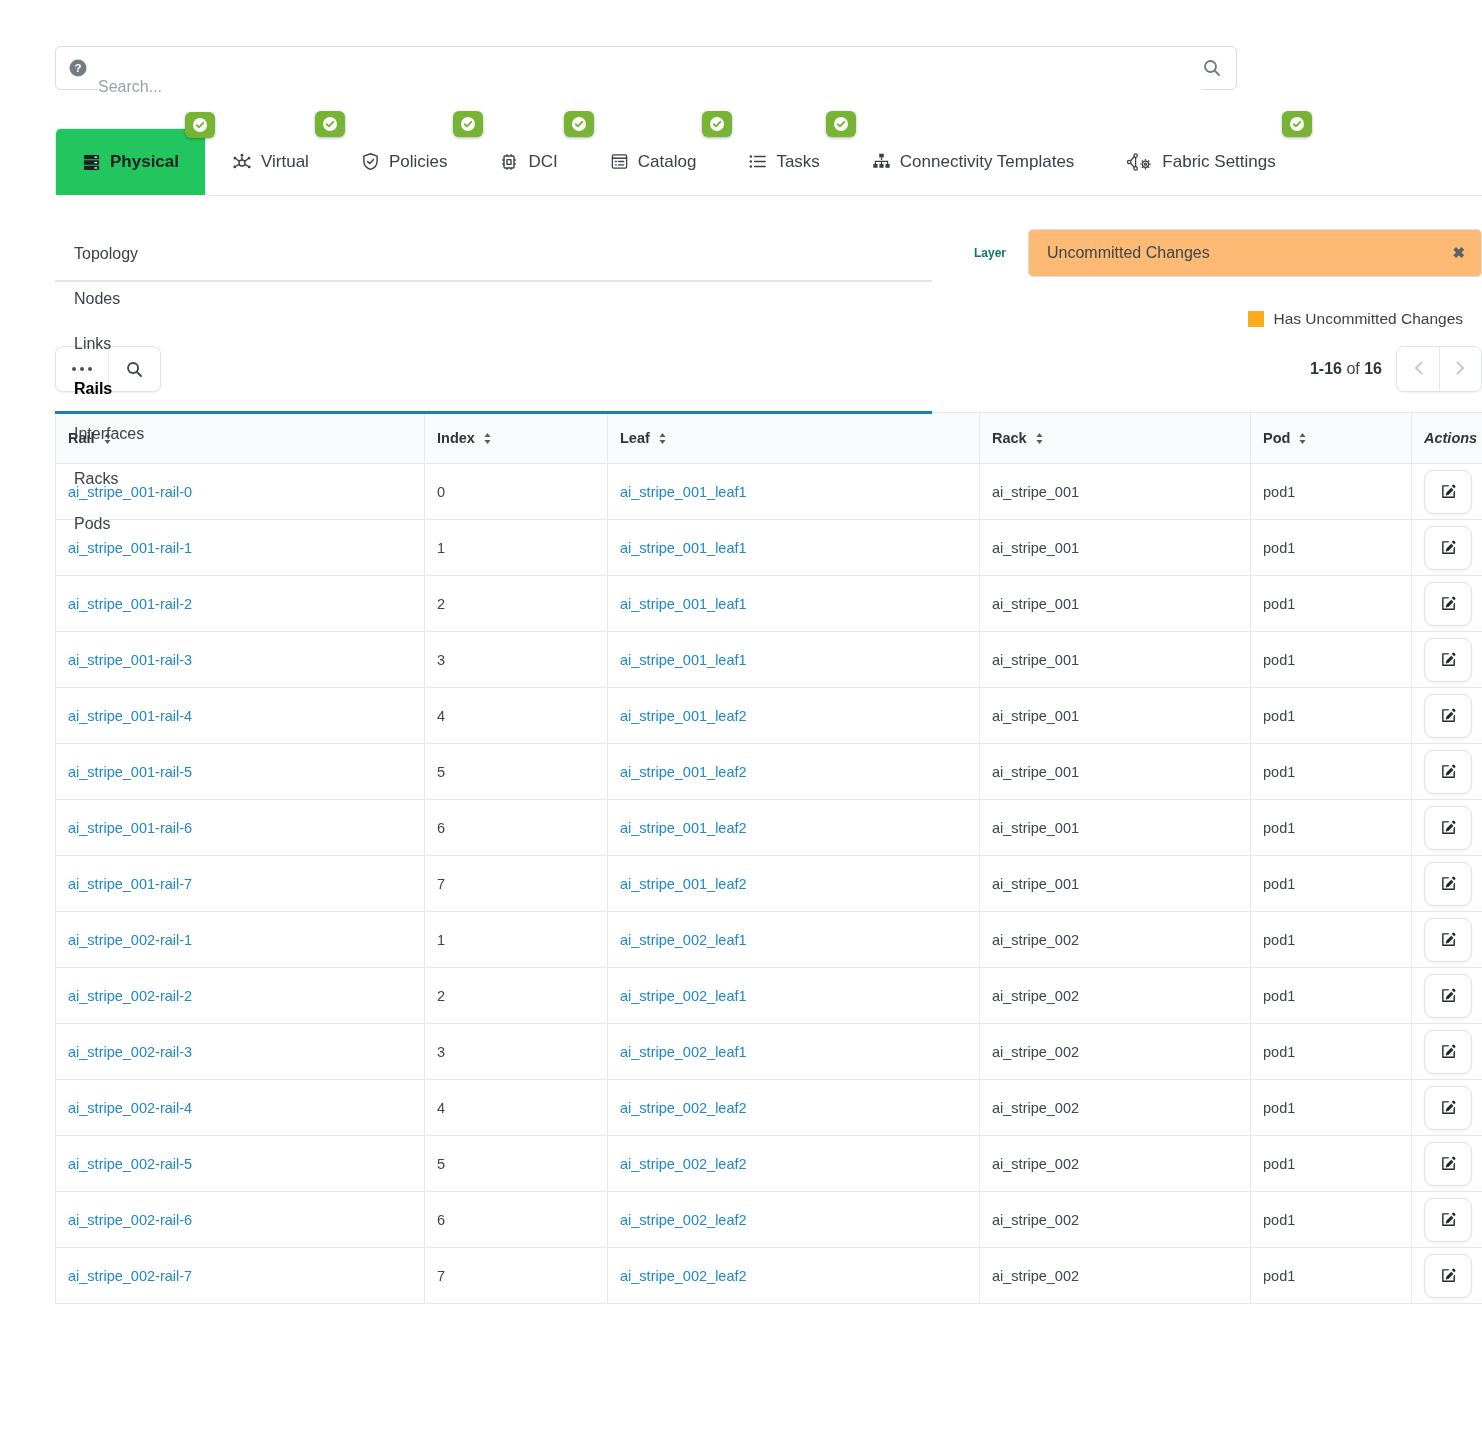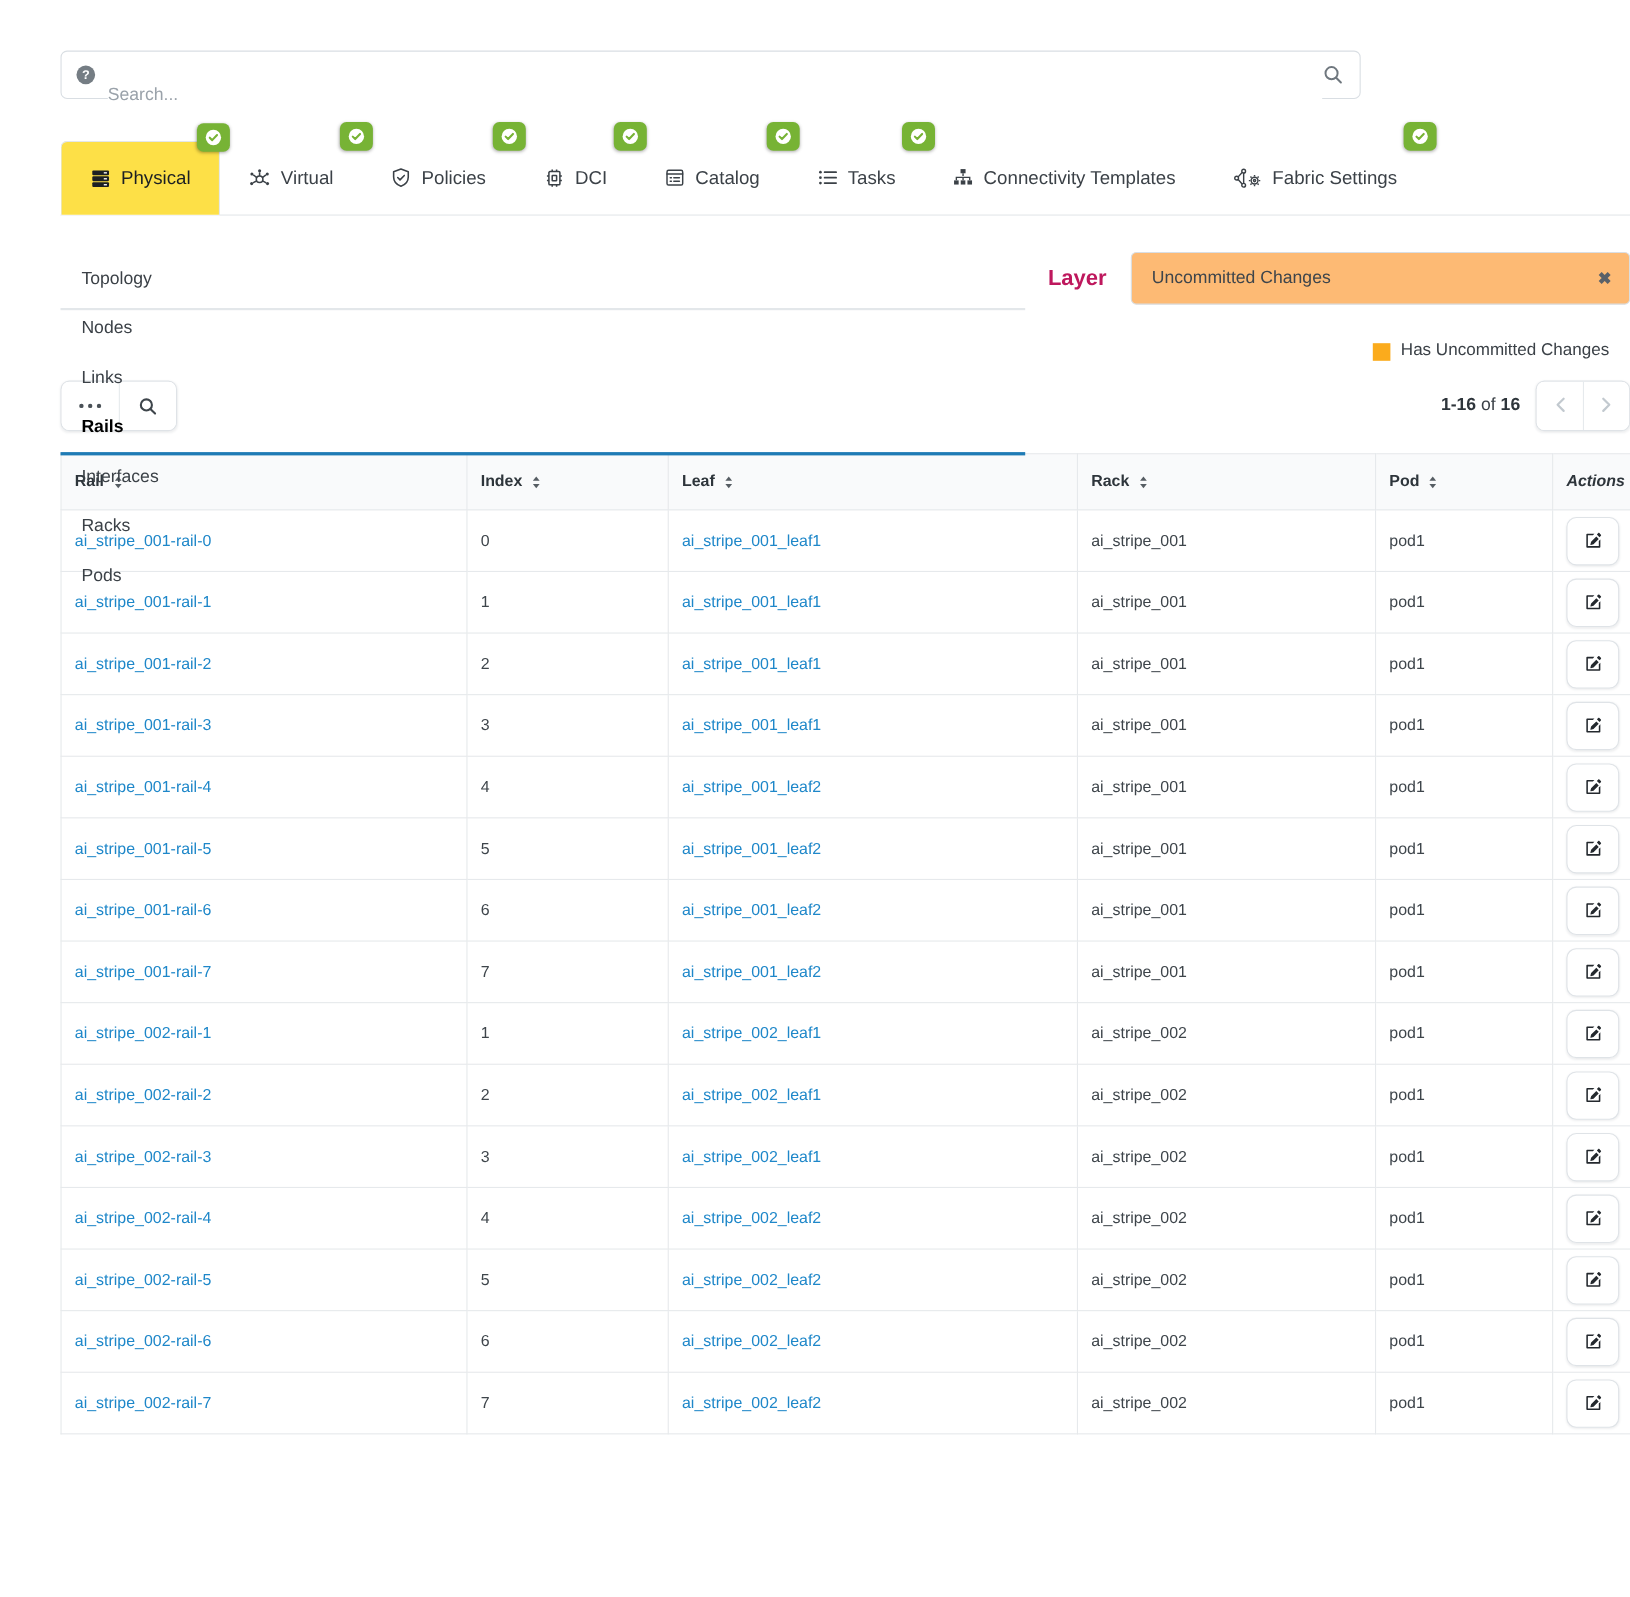--- a/index.html
+++ b/index.html
@@ -15,44 +15,44 @@
     color:#3e454b; margin-left:10px; font-family:"Liberation Sans", sans-serif;margin-top:37px; }
   .search-row input::placeholder { color:#9aa2aa; }
   .search-row .mag { color:#6f777e; display:flex; align-items:center; cursor:pointer; }
 
   
   .tabs-row { position:relative; margin:38px 0 0 55px; width:1427px; height:68px;
     border-bottom:1px solid #e3e7ea; display:flex; align-items:stretch; }
   .tab { position:relative; display:flex; align-items:center; gap:9px;
     padding:0 26px; font-size:17px; color:#3b4147; cursor:pointer; white-space:nowrap; }
   .tab .ticon { display:flex; align-items:center; color:#3b4147; }
-  .tab.active { background:#fde047; border:1px solid #e3e7ea; border-bottom:1px solid #fff;
-    border-radius:6px 6px 0 0; margin-bottom:-1px; font-weight:normal; color:#1b1f23;align-items:center; }
+  .tab.active { background:#22c55e; border:1px solid #e3e7ea; border-bottom:1px solid #fff;
+    border-radius:6px 6px 0 0; margin-bottom:-1px; font-weight:bold; color:#1b1f23;align-items:center; }
   .tab.active .ticon { color:#1b1f23; }
   .badge { position:absolute; top:-17px; right:-10px; width:30px; height:26px;
     background:#77b335; border-radius:6px; display:flex; align-items:center;
     justify-content:center; box-shadow:0 1px 3px rgba(0,0,0,.3); }
 
   
   .subrow { position:relative; margin:36px 0 0 55px; width:1427px; height:50px; }
   .subtabs { display:flex; width:877px; border-bottom:2px solid #e3e7ea; height:50px;flex-direction:column; }
   .subtab { padding:13px 19px; font-size:16px; color:#3b4147; cursor:pointer;
     border-bottom:3px solid transparent; margin-bottom:-2px; white-space:nowrap; }
   .subtab.active { font-weight:bold; color:#000000; border-bottom:3px solid #1f7bb5; }
   .layer-group { position:absolute; right:0; top:-3px; display:flex; align-items:center; }
-  .layer-label { font-weight:bold; font-size:20px; color:#be185d; margin-right:22px; }
+  .layer-label { font-weight:bold; font-size:12px; color:#0f766e; margin-right:22px; }
   .layer-select { width:454px; height:48px; border:1px solid #d9dee3; border-radius:5px;
     display:flex; align-items:center; padding:0 16px 0 18px; font-size:16px;
     color:#3e454b; cursor:pointer; background:#fdba74; }
   .layer-select .val { flex:1; }
   .layer-select .clear { color:#5a6168; font-size:15px; font-weight:bold; cursor:pointer; }
 
   
   .legend-row { margin:28px 19px 0 0; display:flex; justify-content:flex-end;
-    align-items:flex-end; gap:9px; }
+    align-items:center; gap:9px; }
   .legend-swatch { width:16px; height:16px; background:#fbab1c; }
   .legend-text { font-size:15.5px; color:#3b4147; font-weight:500; }
 
   
   .toolbar-row { margin:18px 0 0 55px; width:1427px; display:flex;
     justify-content:space-between; align-items:center; }
   .btn-group { display:flex; border:1px solid #dfe3e7; border-radius:8px;
     box-shadow:0 1px 2px rgba(40,50,60,.08); overflow:hidden; background:#fff; }
   .btn-group .gbtn { width:52px; height:44px; display:flex; align-items:center;
     justify-content:center; cursor:pointer; background:#fff; border:none; }

